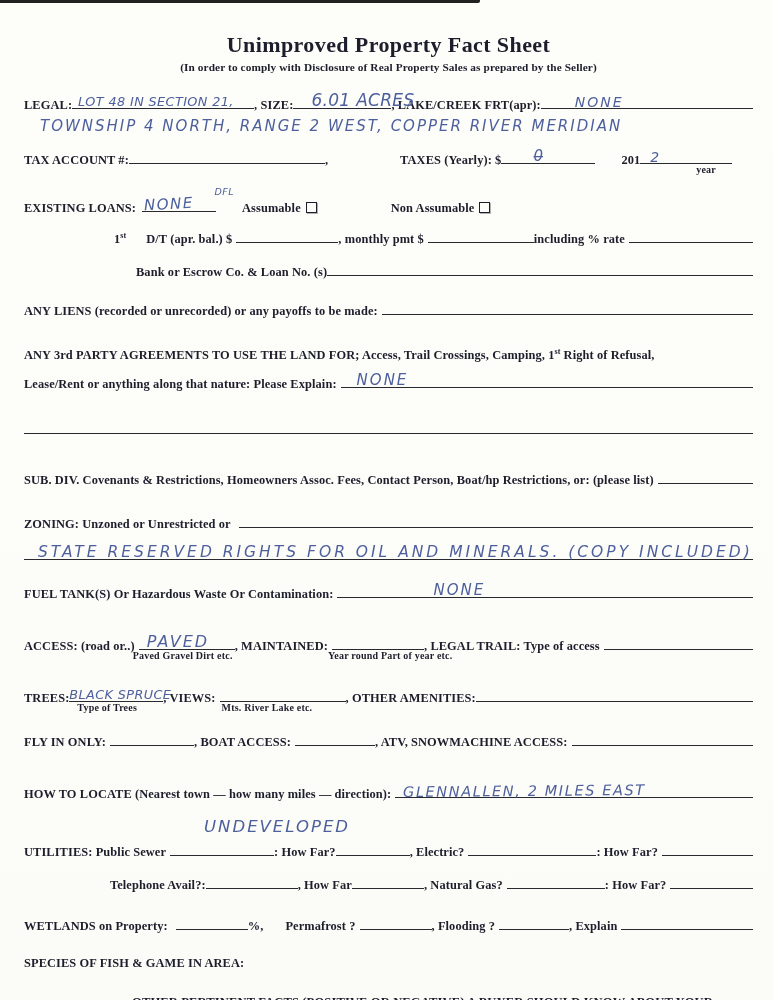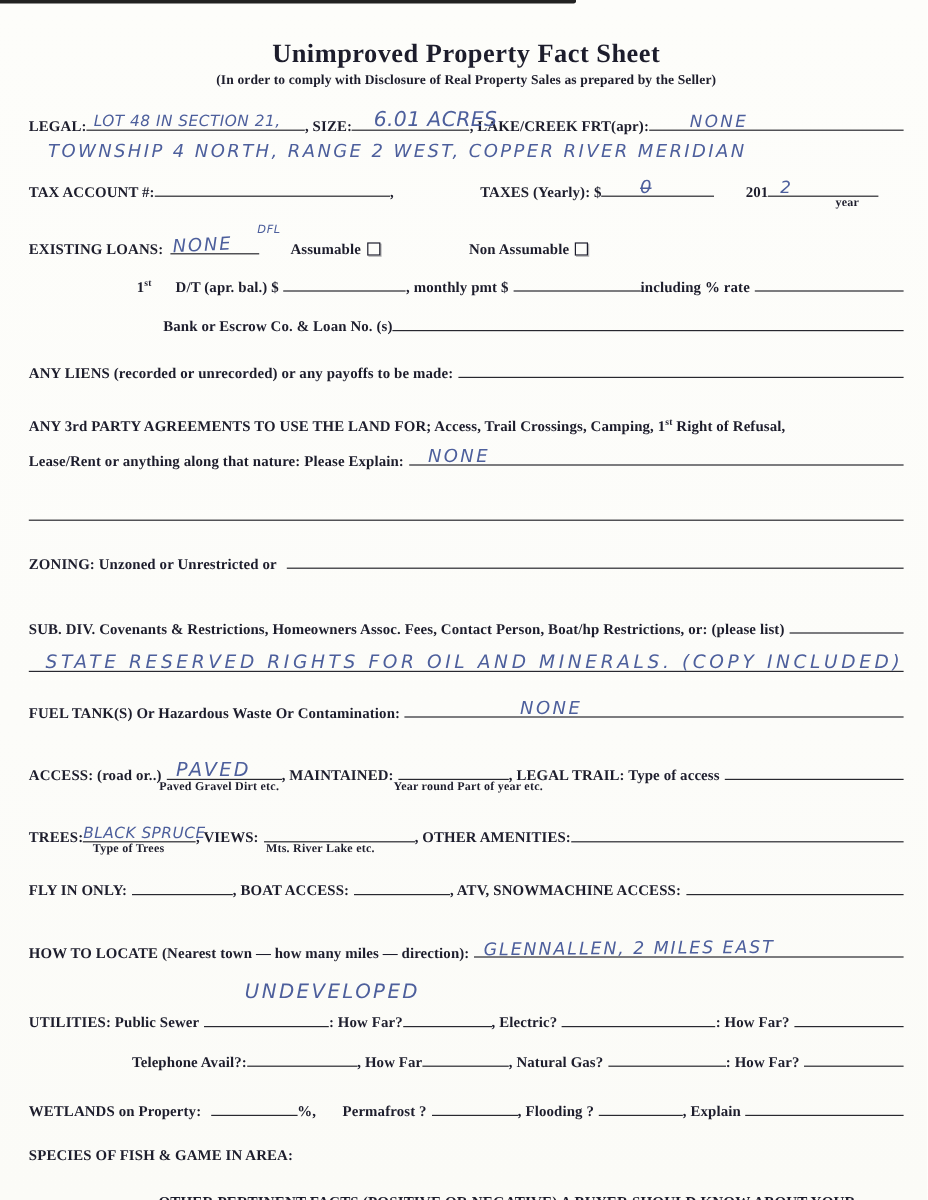--- a/index.html
+++ b/index.html
@@ -122,28 +122,28 @@
   <div class="row" style="margin-top:11px">
     <span>Lease/Rent or anything along that nature: Please Explain:</span>
     <span class="blank grow" style="margin-left:4px">
       <span class="hw" style="left:16px;font-size:15px;letter-spacing:2px">NONE</span>
     </span>
   </div>
   <div class="row" style="margin-top:28px">
     <span class="blank grow rule"></span>
   </div>
 
+  <div class="row" style="margin-top:36px">
+    <span>SUB. DIV. Covenants &amp; Restrictions, Homeowners Assoc. Fees, Contact Person, Boat/hp Restrictions, or: (please list)</span>
+    <span class="blank grow" style="margin-left:4px"></span>
+  </div>
+
   <div class="row" style="margin-top:26px">
     <span>ZONING: Unzoned or Unrestricted or</span>
     <span class="blank grow" style="margin-left:8px"></span>
-  </div>
-
-  <div class="row" style="margin-top:36px">
-    <span>SUB. DIV. Covenants &amp; Restrictions, Homeowners Assoc. Fees, Contact Person, Boat/hp Restrictions, or: (please list)</span>
-    <span class="blank grow" style="margin-left:4px"></span>
   </div>
   <div class="row" style="margin-top:14px">
     <span class="blank grow">
       <span class="hw" style="left:14px;font-size:15.5px;letter-spacing:3px">STATE RESERVED RIGHTS FOR OIL AND MINERALS. (COPY INCLUDED)</span>
     </span>
   </div>
 
   <div class="row" style="margin-top:24px">
     <span>FUEL TANK(S) Or Hazardous Waste Or Contamination:</span>
     <span class="blank grow" style="margin-left:4px">

